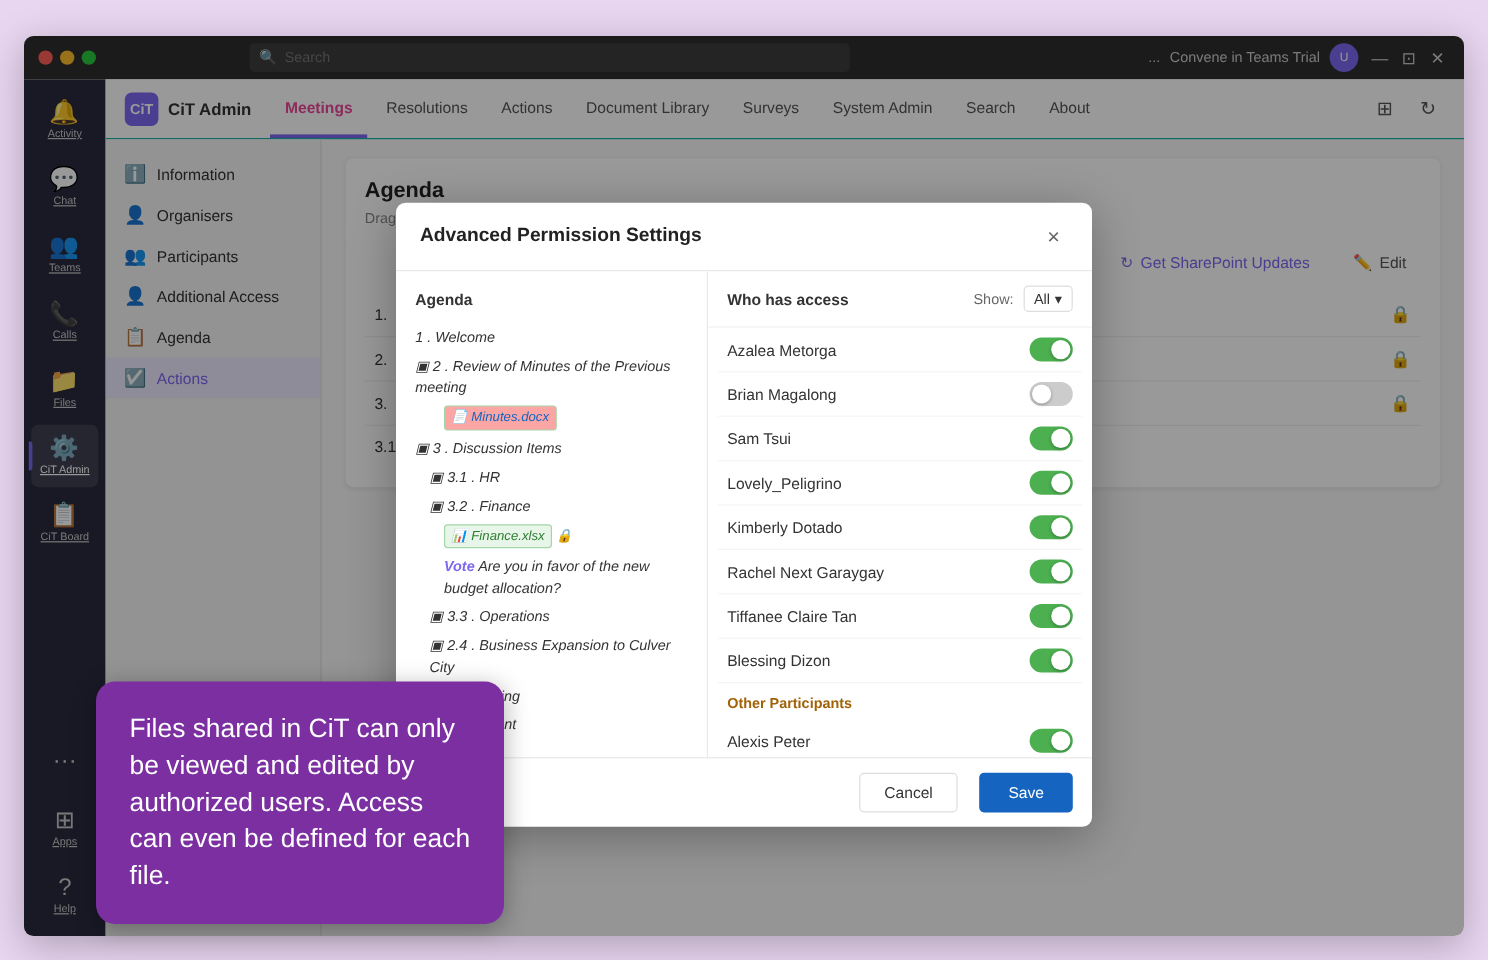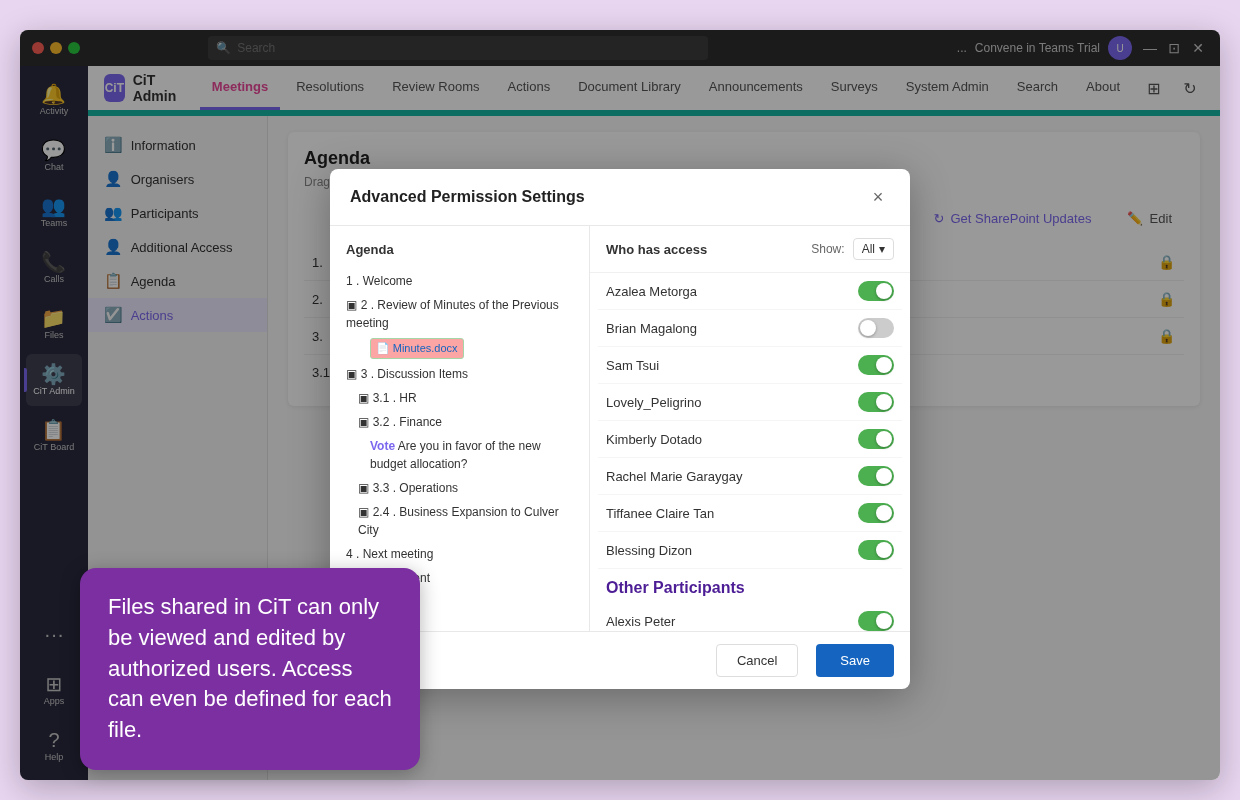--- a/index.html
+++ b/index.html
@@ -144,42 +144,44 @@
       border-radius: 0 2px 2px 0;
     }
     .ts-icon {
       font-size: 20px;
       line-height: 1;
     }
     .ts-label {
       font-size: 9px;
       text-align: right;
       line-height: 1;
+      text-decoration: underline;
     }
     .ts-spacer { flex: 1; }
 
     
     .content-area {
       flex: 1;
       display: flex;
       flex-direction: column;
       overflow: hidden;
       background: #f8f8f8;
     }
 
     
     .app-header {
       height: 50px;
       background: #ffffff;
       display: flex;
       align-items: center;
       padding: 0 16px;
       gap: 8px;
-      border-bottom: 6px solid #14b8a6;
+      border-bottom: 1px solid #14b8a6;
       flex-shrink: 0;
+      text-align: right;
     }
     .app-logo {
       width: 28px;
       height: 28px;
       background: #7b68ee;
       border-radius: 6px;
       display: flex;
       align-items: center;
       justify-content: center;
       color: white;
@@ -383,20 +385,21 @@
       font-size: 13px;
       font-weight: 600;
       color: #333;
       margin-bottom: 12px;
     }
     .agenda-list-item {
       font-size: 12px;
       color: #333;
       padding: 3px 0;
       line-height: 1.5;
+      font-style: italic;
     }
     .agenda-list-item.indented-1 { padding-left: 12px; }
     .agenda-list-item.indented-2 { padding-left: 24px; }
     .file-badge {
       display: inline-flex;
       align-items: center;
       gap: 4px;
       background: #e8f5e9;
       border: 1px solid #a5d6a7;
       border-radius: 3px;
@@ -462,23 +465,23 @@
       justify-content: space-between;
       padding: 8px 8px;
       border-bottom: 1px solid #f5f5f5;
     }
     .permission-item:last-child { border-bottom: none; }
     .permission-name {
       font-size: 13px;
       color: #333;
     }
     .section-label {
-      font-size: 16px;
+      font-size: 12px;
       font-weight: 700;
-      color: #4c1d95;
+      color: #a16207;
       padding: 10px 8px 6px;
     }
 
     
     .toggle {
       width: 36px;
       height: 20px;
       border-radius: 10px;
       position: relative;
       cursor: pointer;
@@ -623,24 +626,22 @@
     </div>
 
     <div class="content-area">
 
       <div class="app-header">
         <div class="app-logo">CiT</div>
         <span class="app-title">CiT Admin</span>
         <nav class="nav-tabs">
           <div class="nav-tab active">Meetings</div>
           <div class="nav-tab">Resolutions</div>
-          <div class="nav-tab">Review Rooms</div>
           <div class="nav-tab">Actions</div>
           <div class="nav-tab">Document Library</div>
-          <div class="nav-tab">Announcements</div>
           <div class="nav-tab">Surveys</div>
           <div class="nav-tab">System Admin</div>
           <div class="nav-tab">Search</div>
           <div class="nav-tab">About</div>
         </nav>
         <div class="header-actions">
           <div class="hdr-icon-btn">⊞</div>
           <div class="hdr-icon-btn">↻</div>
         </div>
       </div>
@@ -731,20 +732,24 @@
 
           <div class="agenda-list-item">▣ 2 . Review of Minutes of the Previous meeting</div>
           <div class="agenda-list-item indented-2">
             <span class="file-badge word">📄 Minutes.docx</span>
           </div>
 
           <div class="agenda-list-item">▣ 3 . Discussion Items</div>
           <div class="agenda-list-item indented-1">▣ 3.1 . HR</div>
           <div class="agenda-list-item indented-1">▣ 3.2 . Finance</div>
           <div class="agenda-list-item indented-2">
+            <span class="file-badge excel">📊 Finance.xlsx</span>
+            <span class="lock-small"> 🔒</span>
+          </div>
+          <div class="agenda-list-item indented-2">
             <span class="vote-text">Vote</span> Are you in favor of the new budget allocation?
           </div>
           <div class="agenda-list-item indented-1">▣ 3.3 . Operations</div>
           <div class="agenda-list-item indented-1">▣ 2.4 . Business Expansion to Culver City</div>
 
           <div class="agenda-list-item">4 . Next meeting</div>
           <div class="agenda-list-item">5 . Adjournment</div>
         </div>
 
         <div class="modal-right">
@@ -773,21 +778,21 @@
             </div>
             <div class="permission-item">
               <span class="permission-name">Lovely_Peligrino</span>
               <div class="toggle on"></div>
             </div>
             <div class="permission-item">
               <span class="permission-name">Kimberly Dotado</span>
               <div class="toggle on"></div>
             </div>
             <div class="permission-item">
-              <span class="permission-name">Rachel Marie Garaygay</span>
+              <span class="permission-name">Rachel Next Garaygay</span>
               <div class="toggle on"></div>
             </div>
             <div class="permission-item">
               <span class="permission-name">Tiffanee Claire Tan</span>
               <div class="toggle on"></div>
             </div>
             <div class="permission-item">
               <span class="permission-name">Blessing Dizon</span>
               <div class="toggle on"></div>
             </div>

